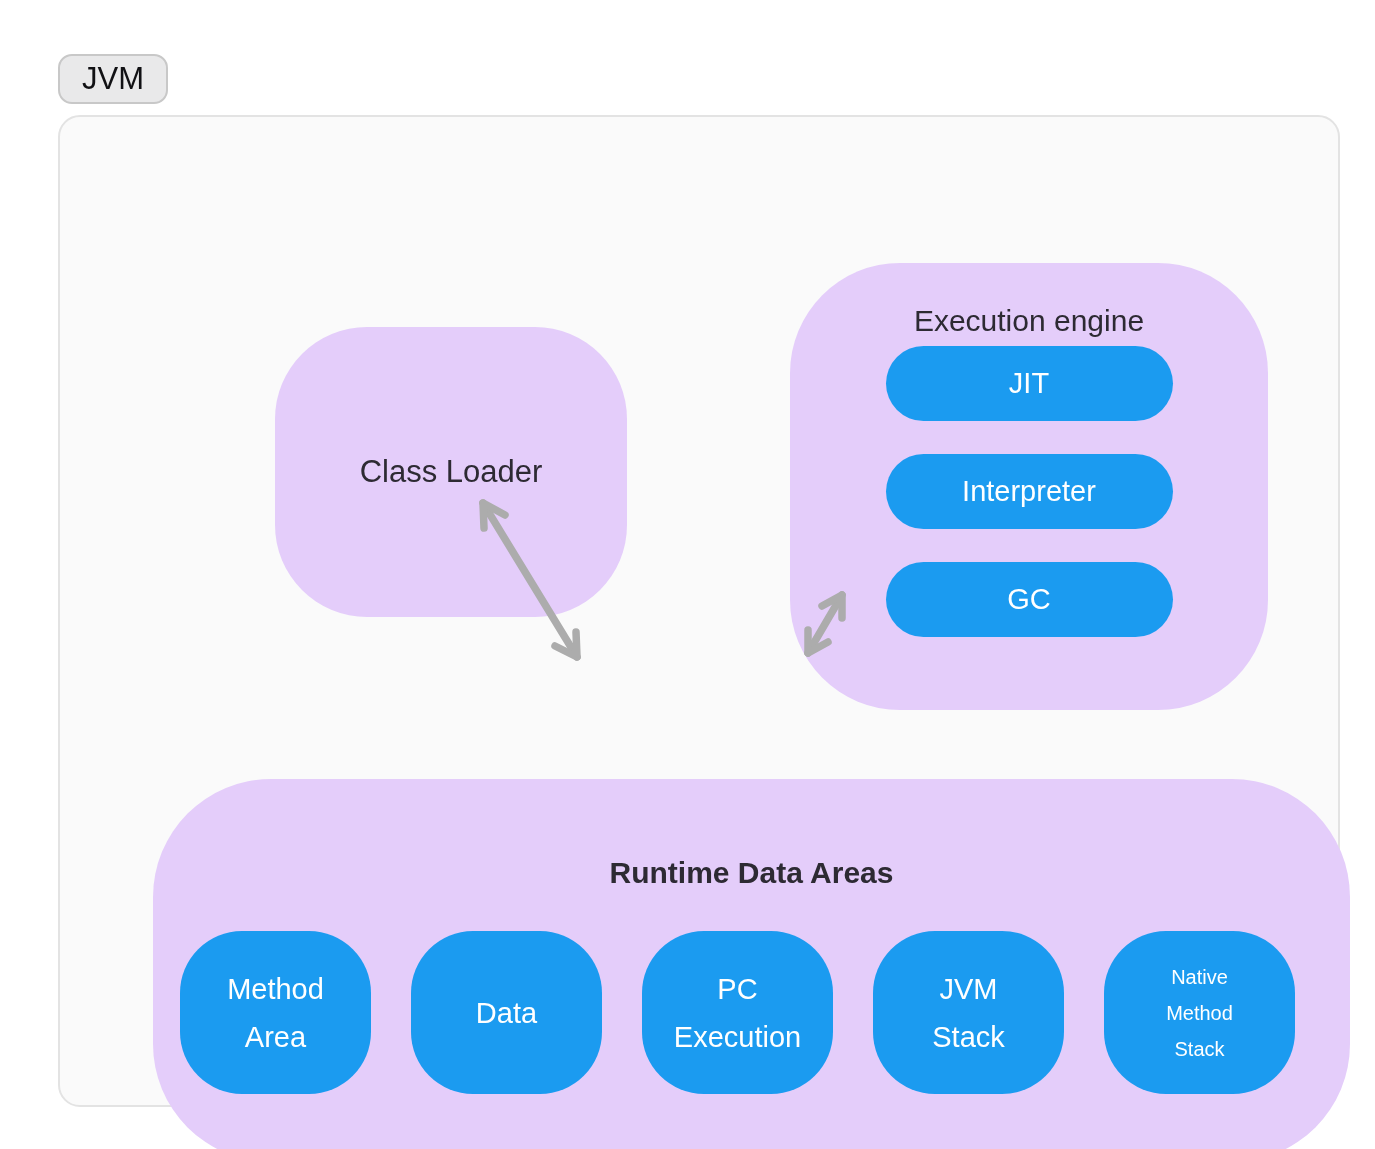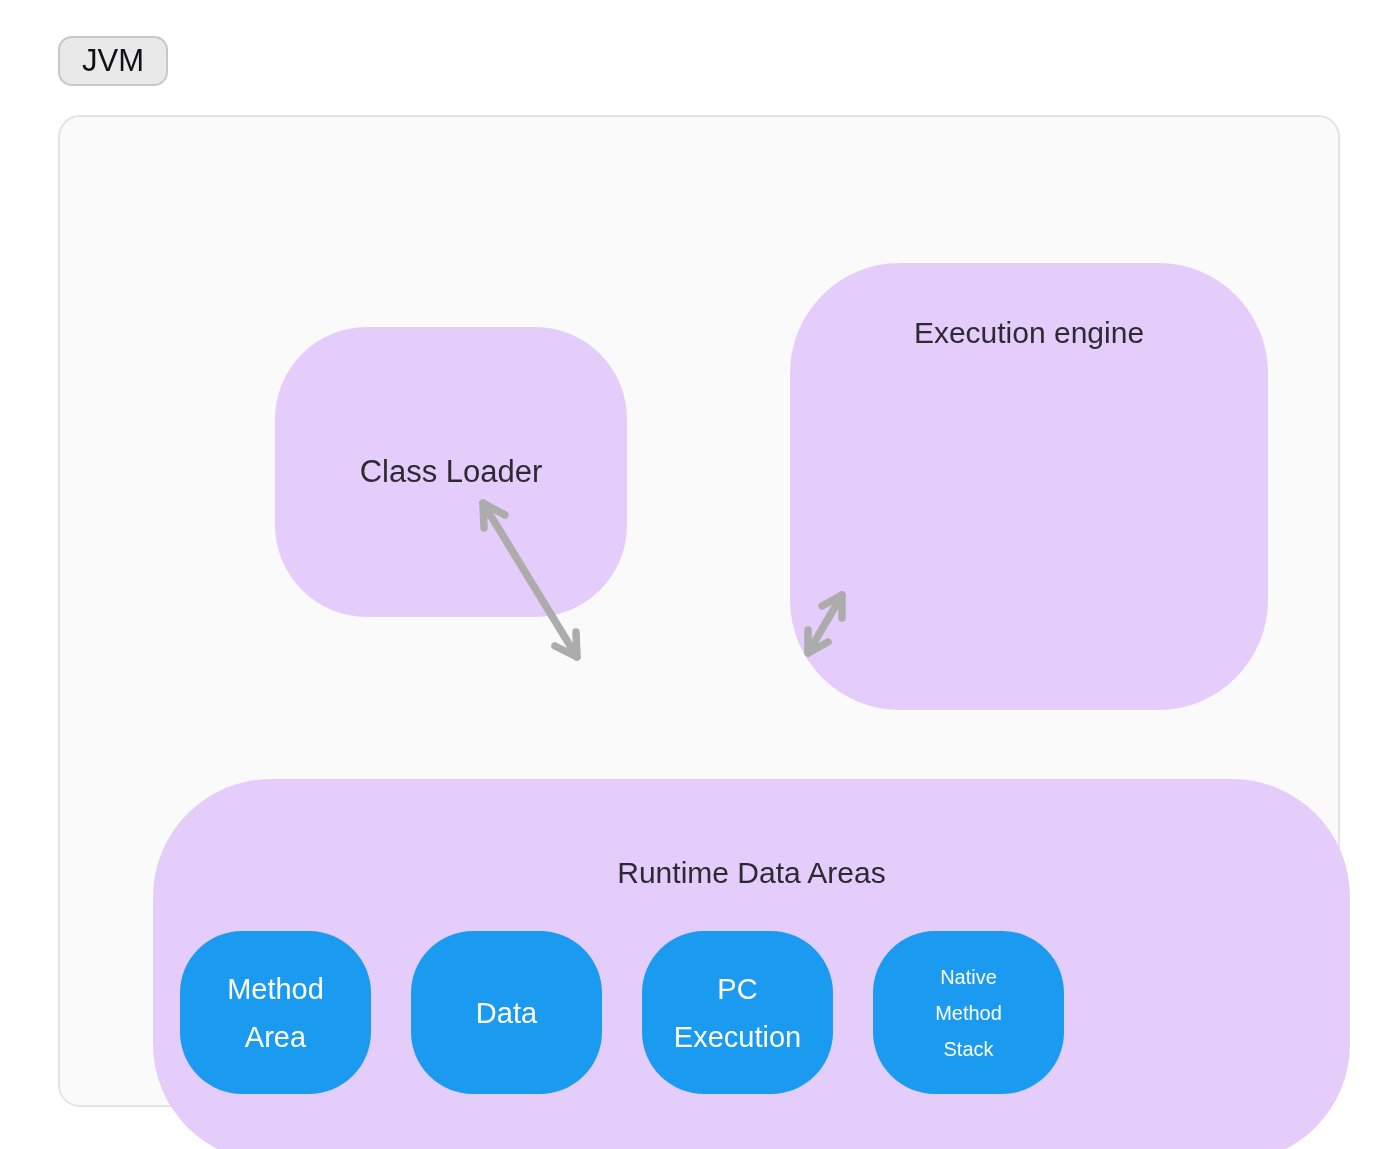--- a/index.html
+++ b/index.html
@@ -20,21 +20,21 @@
     background: var(--page-bg);
     font-family: "Liberation Sans", sans-serif;
     color: var(--dark-text);
   }
   .canvas {
     position: relative;
     width: 1375px; height: 1149px;
     overflow: hidden;
   }
   .jvm-badge {
-    position: absolute; left: 58px; top: 36px;
+    position: absolute; left: 58px; top: 54px;
     width: 110px; height: 50px;
     background: var(--badge-bg);
     border: 2px solid var(--badge-border);
     border-radius: 14px;
     display: flex; align-items: center; justify-content: center;
     font-size: 31px;
     color: #111114;
   }
   .container {
     position: absolute; left: 58px; top: 115px;
@@ -52,21 +52,21 @@
     width: 352px; height: 290px;
     border-radius: 92px;
     display: flex; align-items: center; justify-content: center;
     font-size: 31px;
   }
   .execution-engine {
     left: 730px; top: 146px;
     width: 478px; height: 447px;
     border-radius: 110px;
     display: flex; flex-direction: column; align-items: center;
-    padding-top: 52px;
+    padding-top: 40px;
   }
   .execution-engine .node-title {
     font-size: 30px;
     line-height: 35px;
     margin-bottom: 8px;
   }
   .pill-stack {
     display: flex; flex-direction: column;
     gap: 33px;
   }
@@ -82,20 +82,21 @@
     left: 93px; top: 662px;
     width: 1197px; height: 383px;
     border-radius: 118px;
   }
   .runtime .node-title {
     position: absolute;
     top: 76px; left: 0; right: 0;
     text-align: center;
     font-size: 30px;
     line-height: 36px;
+    font-weight: bold;
   }
   .runtime-row {
     position: absolute;
     left: 27px; top: 152px;
     display: flex;
     gap: 40px;
   }
   .squircle {
     width: 191px; height: 163px;
     background: var(--blue);
@@ -137,33 +138,47 @@
   </div>
 
   <div class="container">
 
     <div class="node class-loader">
       <span>Class Loader</span>
     </div>
 
     <div class="node execution-engine">
       <div class="node-title">Execution engine</div>
+      <div class="pill-stack">
+        <div class="pill">
+          <span>JIT</span>
+        </div>
+        <div class="pill">
+          <span>Interpreter</span>
+        </div>
+        <div class="pill">
+          <span>GC</span>
+        </div>
+      </div>
     </div>
 
     <div class="node runtime">
       <div class="node-title">Runtime Data Areas</div>
       <div class="runtime-row">
         <div class="squircle">
           <span class="label">Method Area</span>
         </div>
         <div class="squircle">
           <span class="label">Data</span>
         </div>
         <div class="squircle">
           <span class="label">PC Execution</span>
+        </div>
+        <div class="squircle">
+          <span class="label">JVM Stack</span>
         </div>
         <div class="squircle">
           <span class="label small">Native Method Stack</span>
         </div>
       </div>
     </div>
 
   </div>
 
   <svg class="arrows" viewBox="0 0 1375 1149">

